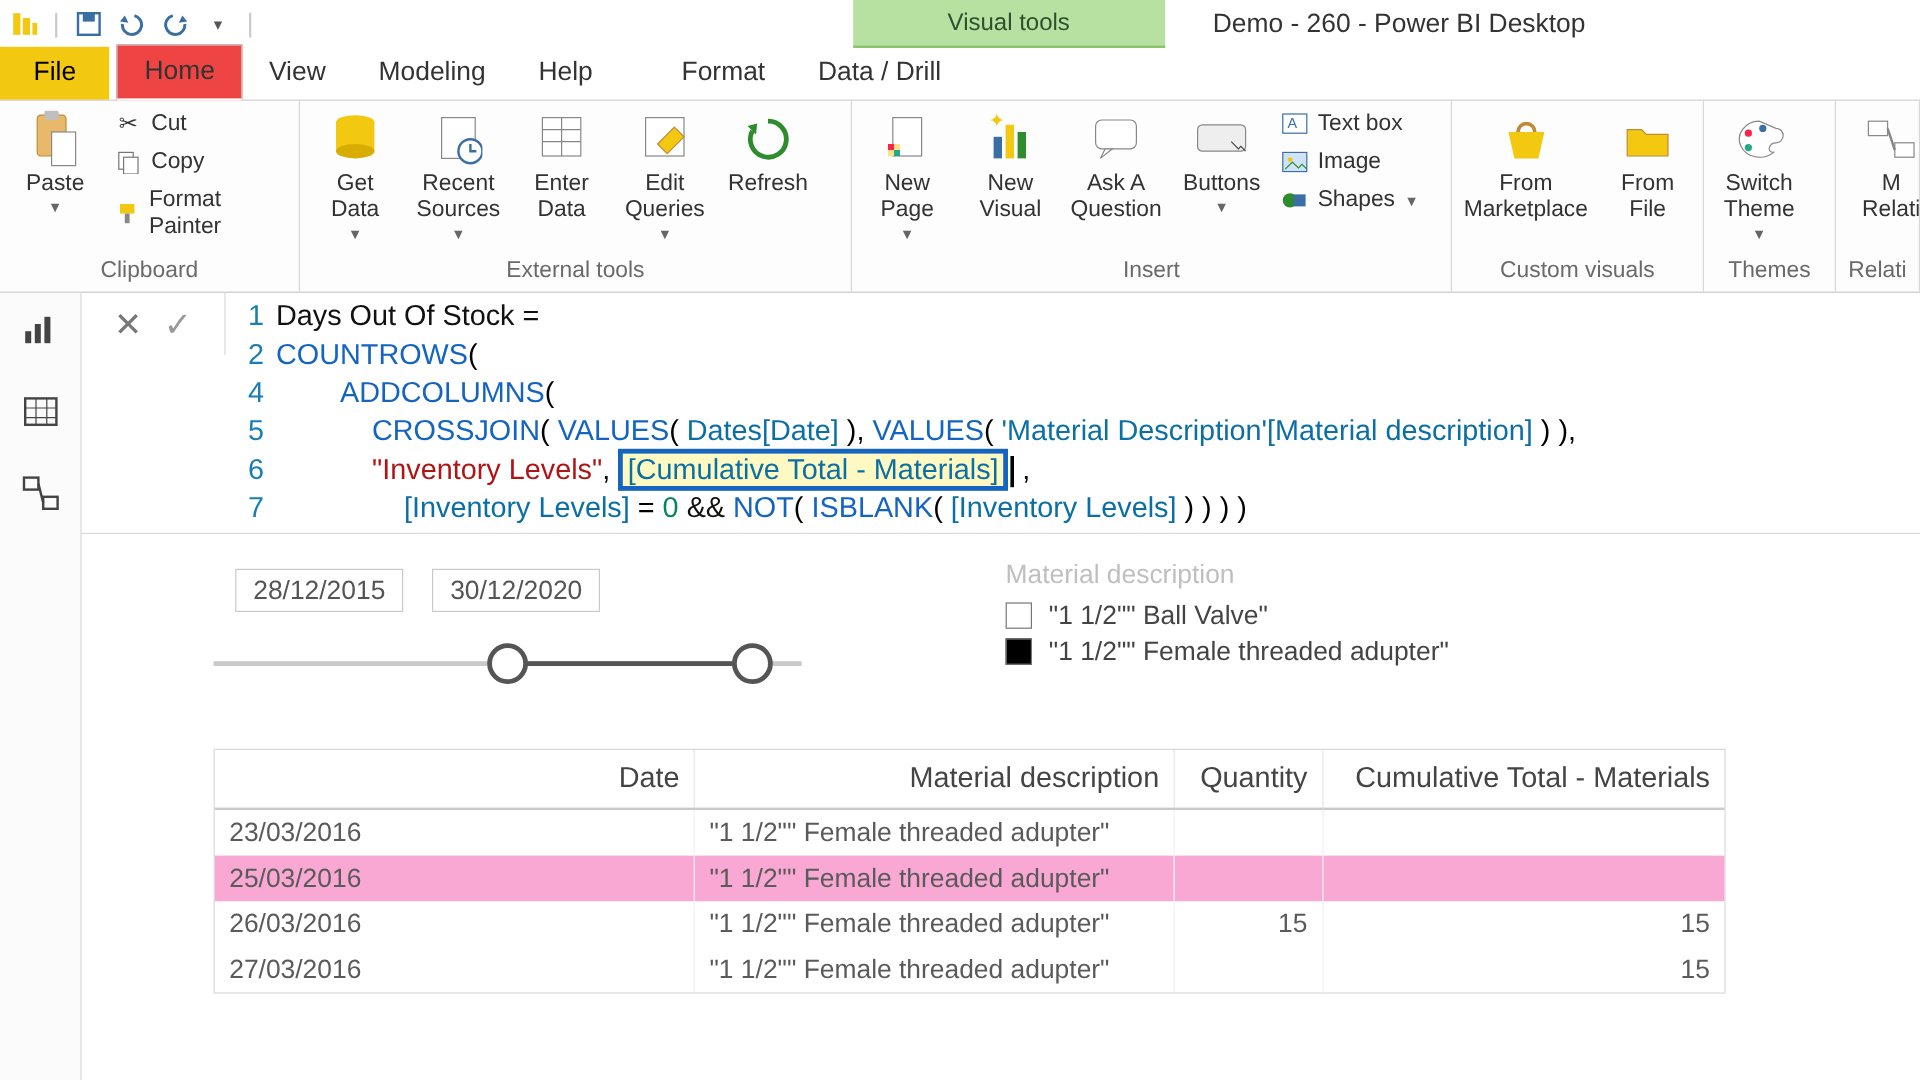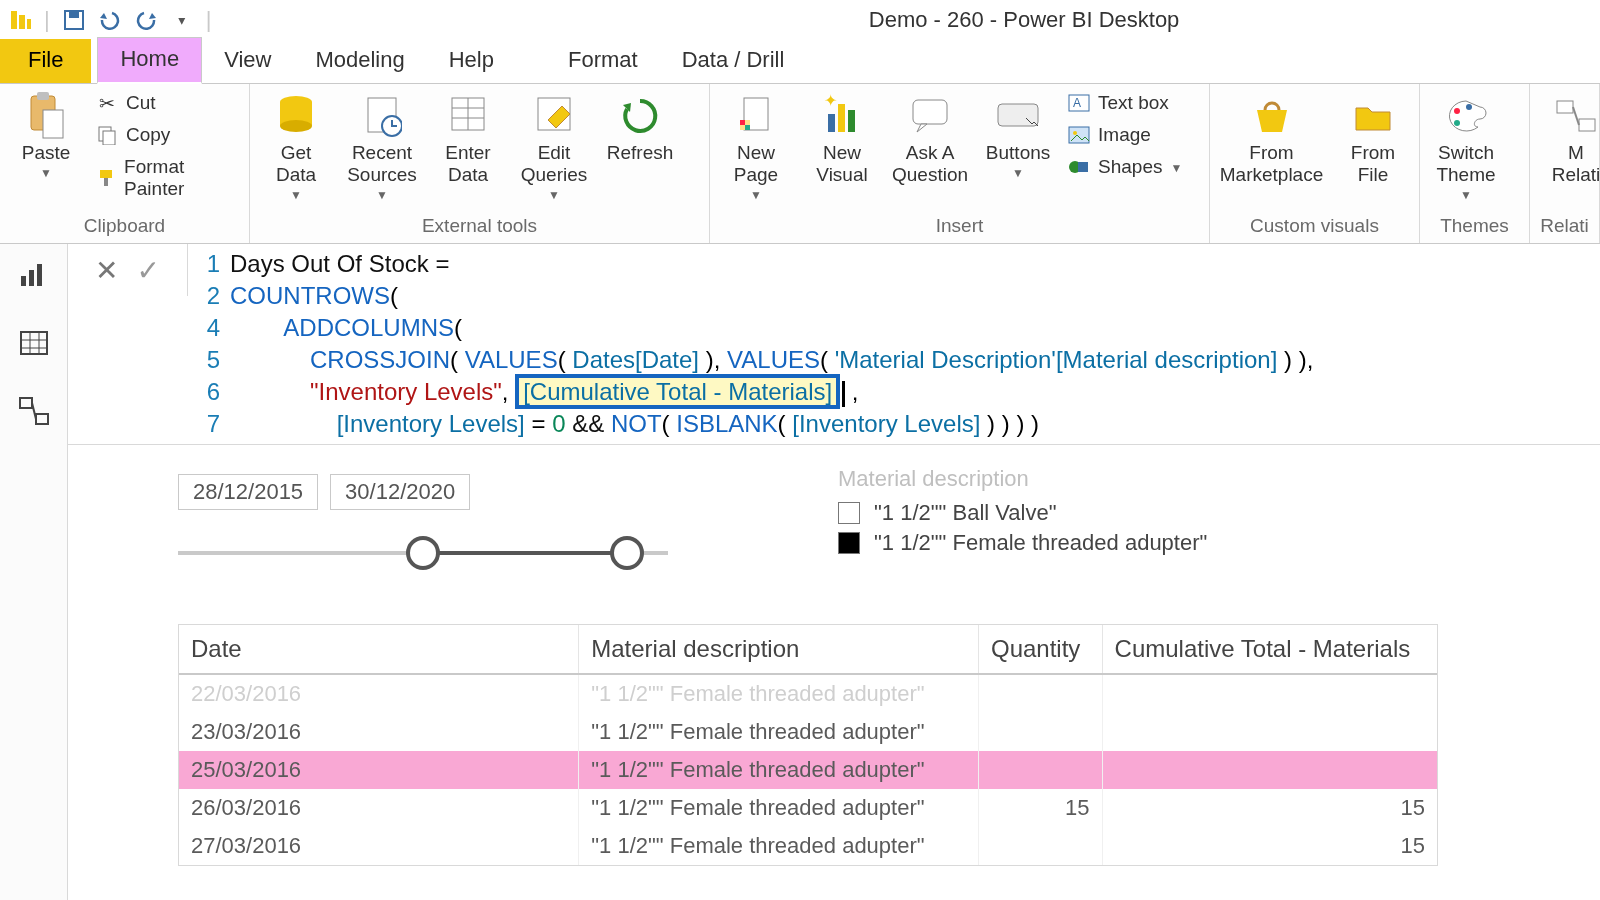--- a/index.html
+++ b/index.html
@@ -10,21 +10,21 @@
   .titlebar .qat { display: flex; align-items: center; gap: 12px; padding: 0 8px; }
   .titlebar .qat .icon-box { width: 24px; height: 24px; display:flex; align-items:center; justify-content:center; }
   .titlebar .spacer { flex: 1; }
   .titlebar .tool-tab { width: 260px; background: #b7e1a1; display:flex; align-items:center; justify-content:center; font-size: 20px; color:#2f4f2f; border-bottom:2px solid #8bc56b; }
   .titlebar .doc-title { flex: 1.2; display:flex; align-items:center; padding-left: 40px; font-size: 22px; color:#333; }
 
   
   .tabrow { height: 44px; display:flex; align-items:flex-end; border-bottom: 1px solid #c9c9c9; }
   .tab { padding: 8px 22px 10px; font-size: 22px; color:#333; cursor:default; }
   .tab.file { background:#f2c811; color:#000; font-size:22px; padding:8px 28px 10px; margin-right:6px; }
-  .tab.active { background:#f0abfc; border-top:1px solid #c9c9c9; border-left:1px solid #c9c9c9; border-right:1px solid #c9c9c9; border-bottom:2px solid #fff; position:relative; top:1px; }
+  .tab.active { background:#ef4444; border-top:1px solid #c9c9c9; border-left:1px solid #c9c9c9; border-right:1px solid #c9c9c9; border-bottom:2px solid #fff; position:relative; top:1px; }
 
   
   .ribbon { height: 160px; display:flex; border-bottom:1px solid #c9c9c9; background:#fdfdfd; }
   .group { border-right:1px solid #d9d9d9; display:flex; flex-direction:column; }
   .group .items { flex:1; display:flex; align-items:flex-start; padding:6px 10px 2px; gap:14px; }
   .group .label { text-align:center; font-size:19px; color:#6a6a6a; padding:2px 0 6px; }
   .big-btn { display:flex; flex-direction:column; align-items:center; justify-content:flex-start; width: auto; min-width:72px; padding-top:2px; }
   .big-btn .ico { width:48px; height:48px; display:flex; align-items:center; justify-content:center; }
   .big-btn .cap { font-size:19px; color:#333; text-align:center; line-height:1.15; margin-top:2px; white-space:pre; }
   .small-stack { display:flex; flex-direction:column; gap:10px; padding-top:2px; }
@@ -47,36 +47,36 @@
   .kw { color:#1565c0; }
   .fn { color:#111; }
   .ident { color:#0b6fa4; }
   .str { color:#b01515; }
   .num { color:#098658; }
   .hlbox { border:4px solid #1565c0; background:#fef9c3; padding:0 4px; }
   .cursor-caret { display:inline-block; width:3px; height:26px; background:#000; vertical-align:middle; margin-left:2px; }
 
   
   .slicer { position:absolute; top:230px; left:110px; display:flex; flex-direction:column; }
-  .slicer .dates { display:flex; gap:12px; }
+  .slicer .dates { display:flex; gap:24px;margin-left:18px; }
   .slicer .datebox { border:1px solid #c9c9c9; font-size:22px; color:#555; padding:4px 14px; background:#fff; }
   .slider { margin-top:28px; width:490px; height:30px; position:relative; }
   .slider .track { position:absolute; top:13px; left:0; right:0; height:4px; background:#c9c9c9; }
   .slider .fill { position:absolute; top:13px; left:238px; right:38px; height:4px; background:#555; }
   .slider .knob { position:absolute; top:-2px; width:34px; height:34px; border-radius:50%; background:#fff; border:4px solid #555; }
 
   .legend { position:absolute; top:222px; left:770px; font-size:22px; color:#444; }
   .legend .hdr { color:#bfbfbf; font-size:22px; margin-bottom:8px; }
   .legend .row { display:flex; align-items:center; gap:14px; margin:4px 0; }
   .legend .sw { width:22px; height:22px; border:1px solid #777; }
 
   
   .tablev { position:absolute; top:380px; left:110px; width:1260px; border:1px solid #d9d9d9; }
   .tablev table { width:100%; border-collapse:collapse; font-size:22px; color:#5a5a5a; }
-  .tablev th { text-align:left; font-weight:400; font-size:24px; color:#444; padding:10px 12px; border-bottom:2px solid #c9c9c9; border-right:1px solid #e5e5e5; }
+  .tablev th { text-align:right; font-weight:400; font-size:24px; color:#444; padding:10px 12px; border-bottom:2px solid #c9c9c9; border-right:1px solid #e5e5e5; }
   .tablev th:last-child { border-right:none; }
   .tablev td { padding:6px 12px; border-right:1px solid #f0f0f0; white-space:nowrap; }
   .tablev td:last-child { border-right:none; }
   .tablev tr.cutoff td { color:#cfcfcf; border-top:1px solid #eee; }
   .tablev tr.sel td { background:#f9a8d4; }
   .tablev .num { text-align:right; color:#5a5a5a; }
   .col-date { width:370px; }
   .col-mat { width:370px; }
   .col-qty { width:110px; text-align:right; }
   .col-cum { width:310px; text-align:right; }
@@ -109,20 +109,21 @@
     <span class="icon-box">
         <svg width="24" height="20">
           <path d="M10 3 A8 8 0 1 0 20 10" fill="none" stroke="#3a6ea5" stroke-width="2.5"></path>
           <path d="M22 8 L18 3 L15 9 Z" fill="#3a6ea5"></path>
         </svg>
       </span>
     <span class="icon-box" style="font-size:14px;color:#555">▾</span>
     <span style="color:#c9c9c9;font-size:22px">|</span>
   </div>
   <div class="spacer"></div>
+  <div class="tool-tab">Visual tools</div>
   <div class="doc-title">Demo - 260 - Power BI Desktop</div>
 </div>
 
 <div class="tabrow">
   <div class="tab file">File</div>
   <div class="tab active">Home</div>
   <div class="tab">View</div>
   <div class="tab">Modeling</div>
   <div class="tab">Help</div>
   <div style="width:30px"></div>
@@ -452,26 +453,20 @@
       <table>
         <thead>
             <tr>
           <th class="col-date">Date</th>
           <th class="col-mat">Material description</th>
           <th class="col-qty">Quantity</th>
           <th class="col-cum">Cumulative Total - Materials</th>
         </tr>
           </thead>
         <tbody id="tbody">
-            <tr class="cutoff">
-              <td>22/03/2016</td>
-              <td>"1 1/2"" Female threaded adupter"</td>
-              <td class="num"></td>
-              <td class="num"></td>
-            </tr>
             <tr>
               <td>23/03/2016</td>
               <td>"1 1/2"" Female threaded adupter"</td>
               <td class="num"></td>
               <td class="num"></td>
             </tr>
             <tr class="sel">
               <td>25/03/2016</td>
               <td>"1 1/2"" Female threaded adupter"</td>
               <td class="num"></td>

